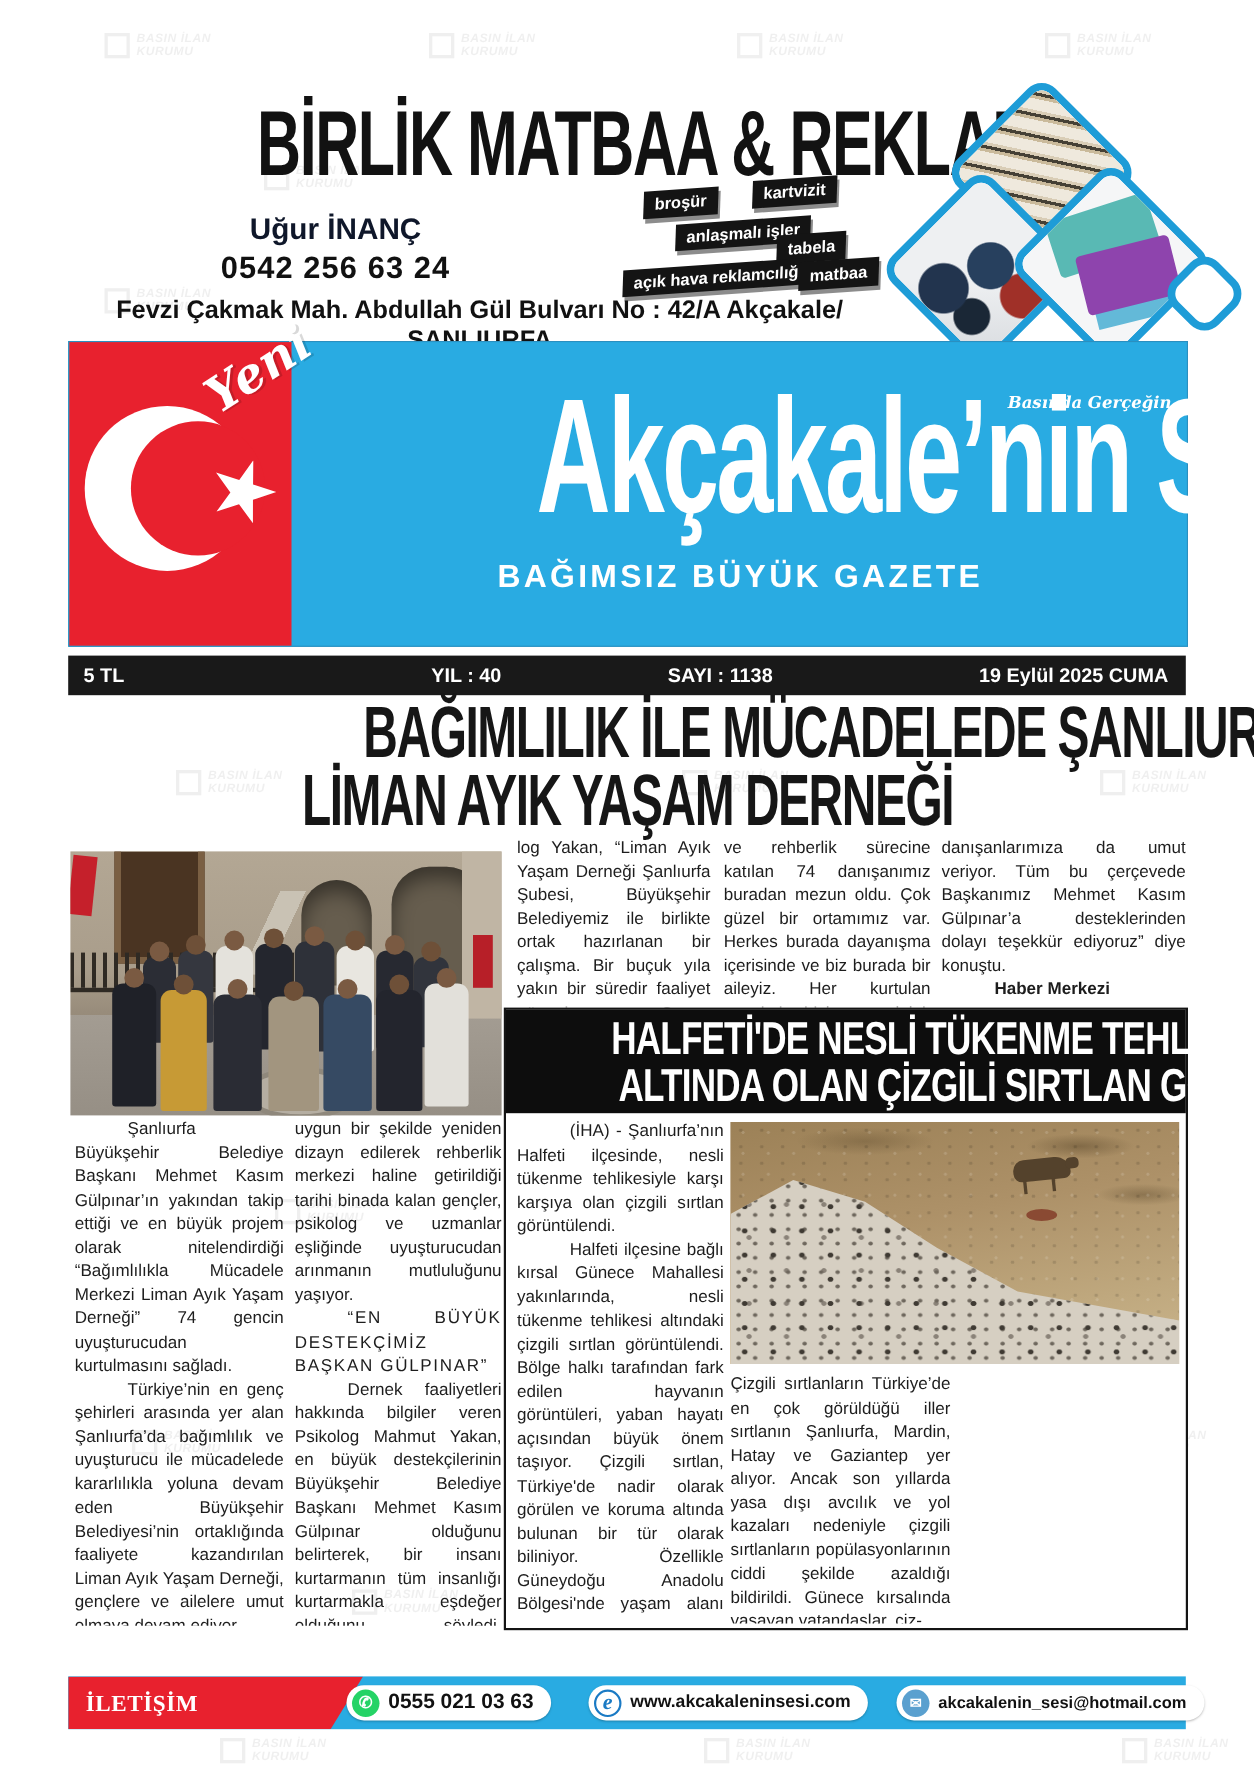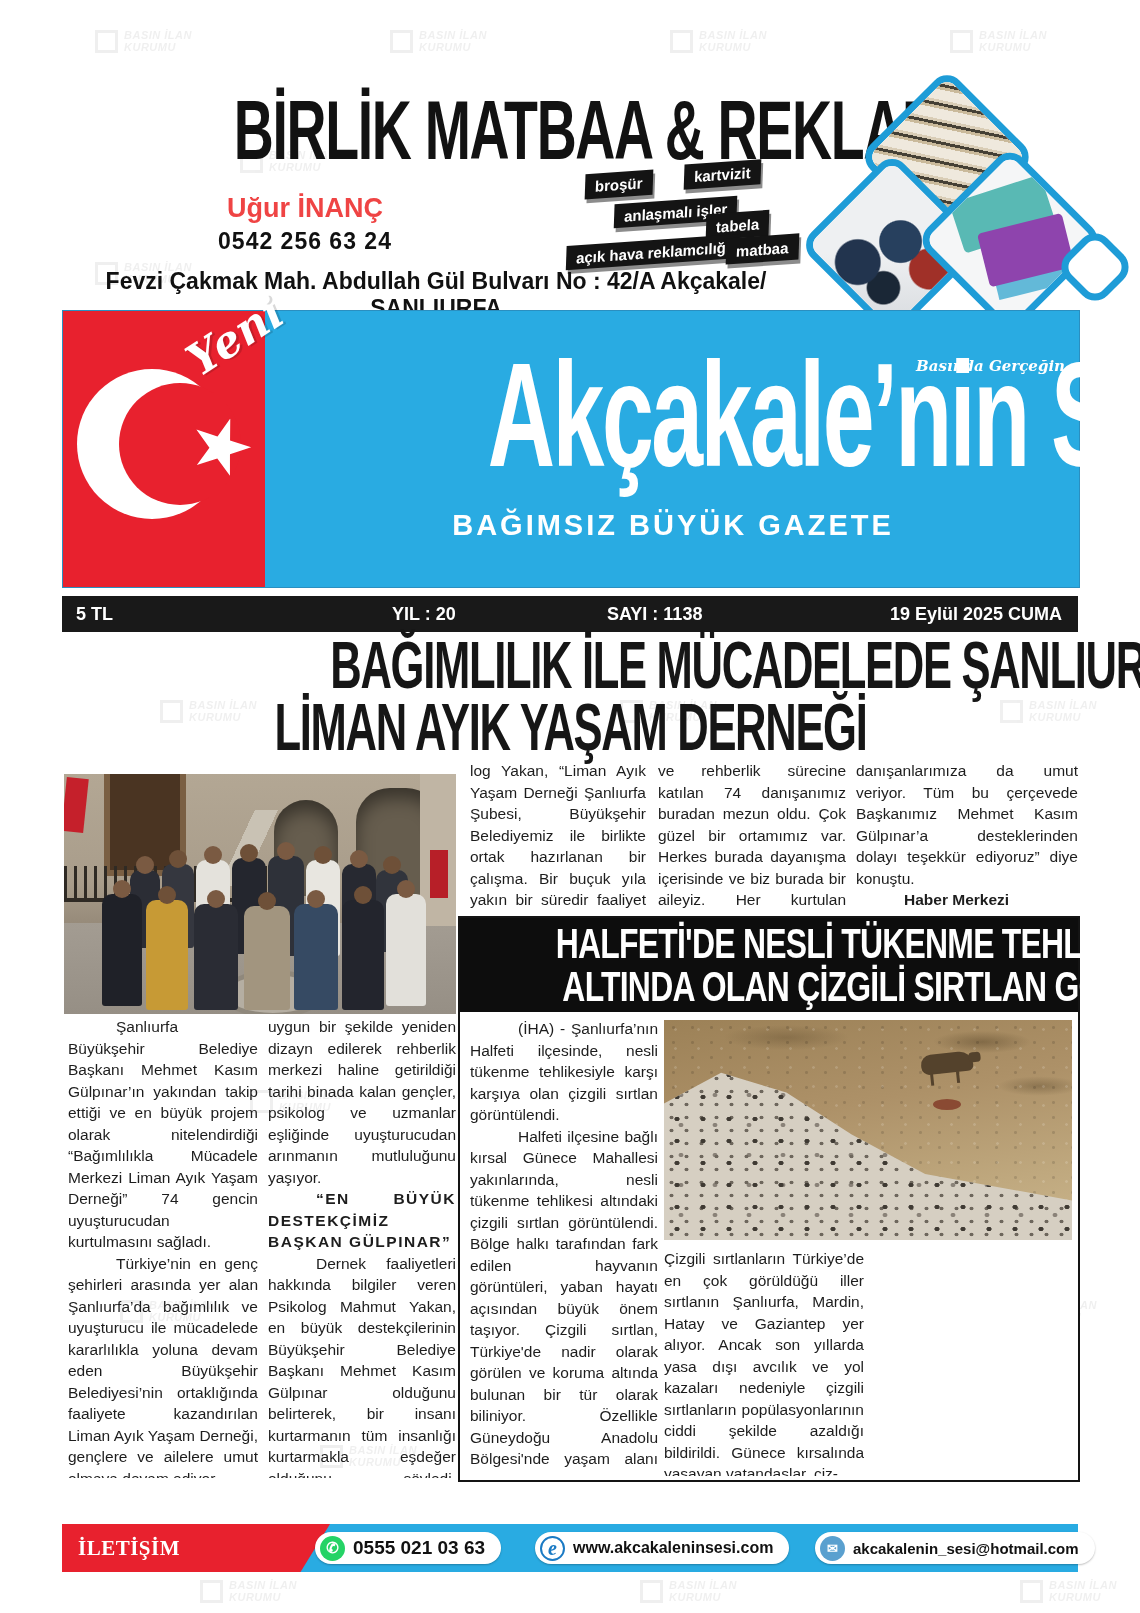--- a/index.html
+++ b/index.html
@@ -8,22 +8,22 @@
 
   
   .wm{position:absolute;display:flex;align-items:flex-end;gap:6px;opacity:.11;pointer-events:none;}
   .wm-box{width:17px;height:17px;border:3px solid #777;display:inline-block;}
   .wm-t{display:flex;flex-direction:column;font-weight:bold;font-size:11px;line-height:1.05;color:#777;letter-spacing:.5px;}
 
   
   .ad-title{position:absolute;left:50px;top:90px;width:770px;text-align:center;white-space:nowrap;color:#121212;}
   .ad-title>span{display:inline-block;font-weight:bold;font-size:84px;line-height:80px;letter-spacing:-2px;
                  transform:scaleX(.66);transform-origin:center;}
-  .ad-name{position:absolute;left:120px;top:193px;width:370px;text-align:center;font-weight:bold;font-size:27px;color:#ef4444;}
-  .ad-phone{position:absolute;left:120px;top:228px;width:370px;text-align:center;font-weight:bold;font-size:23px;letter-spacing:1px;color:#111;}
+  .ad-name{position:absolute;left:120px;top:193px;width:370px;text-align:center;font-weight:bold;font-size:27px;color:#0f172a;}
+  .ad-phone{position:absolute;left:120px;top:228px;width:370px;text-align:center;font-weight:bold;font-size:28px;letter-spacing:1px;color:#111;}
   .ad-address{position:absolute;left:56px;top:268px;width:760px;text-align:center;font-weight:bold;font-size:23px;color:#111;}
   .tag{position:absolute;background:#141414;color:#fff;font-size:15px;font-weight:bold;
        display:flex;align-items:center;justify-content:center;transform:rotate(-4deg) skewX(-6deg);
        box-shadow:2px 4px 0 rgba(0,0,0,.45);white-space:nowrap;padding:0 10px;}
   .dia{position:absolute;border:7px solid #1e9cd7;border-radius:18px;transform:rotate(45deg);overflow:hidden;background:#fff;}
   .dia-in{position:absolute;inset:0;transform:rotate(-45deg) scale(1.45);}
   .di-brochure{background:
       repeating-linear-gradient(12deg,#efe9dd 0 7px,#caba9b 7px 9px,#454035 9px 11px,#d9cdb6 11px 13px),
       linear-gradient(#f4f1ea,#f4f1ea);}
   .di-cards{background:
@@ -61,21 +61,21 @@
 
   
   .h1line{position:absolute;left:62px;width:1016px;text-align:center;white-space:nowrap;color:#161616;}
   .h1line>span{display:inline-block;font-weight:bold;font-size:66px;line-height:62px;letter-spacing:-2px;
                transform:scaleX(.66);transform-origin:center;}
 
   
   .col{position:absolute;text-align:justify;font-size:15.5px;line-height:21.5px;color:#1d1d1d;overflow:hidden;}
   .col p{margin:0;text-indent:48px;}
   .col p.noind{text-indent:0;}
-  .col p.subhead{letter-spacing:1.5px;font-weight:bold;}
+  .col p.subhead{letter-spacing:1.5px;}
   .byline{font-weight:bold;text-align:left;text-indent:0;margin-top:1px;}
 
   
   .photo1{position:absolute;left:64px;top:774px;width:392px;height:240px;overflow:hidden;
           background:linear-gradient(180deg,#b3a794 0%,#a99d8b 45%,#978b7a 62%,#a39c92 62%,#968f85 100%);}
   .ph1-door{position:absolute;left:40px;top:0;width:70px;height:96px;background:#4a3422;border:6px solid #7a5f43;border-top:none;}
   .ph1-rail{position:absolute;left:0;top:92px;width:210px;height:32px;
             background:repeating-linear-gradient(90deg,#2f2a24 0 3px,transparent 3px 10px);border-bottom:4px solid #2f2a24;}
   .ph1-arch{position:absolute;background:#665d4e;border-radius:34px 34px 0 0;box-shadow:inset 0 10px 18px rgba(0,0,0,.45);}
   .ph1-stair{position:absolute;left:118px;top:36px;width:130px;height:76px;
@@ -306,21 +306,21 @@
       <span class="flag-star"></span>
     </div>
     <div class="yeni">Yeni</div>
     <div class="slogan">Basında Gerçeğin</div>
     <div class="brand"><span>Akçakale’nin Sesi</span></div>
     <div class="subtitle">BAĞIMSIZ BÜYÜK GAZETE</div>
   </section>
 
   <div class="infobar">
     <span style="left:14px">5 TL</span>
-    <span style="left:330px">YIL : 20</span>
+    <span style="left:330px">YIL : 40</span>
     <span style="left:545px">SAYI : 1138</span>
     <span style="right:16px">19 Eylül 2025  CUMA</span>
   </div>
 
   <div class="h1line" style="top:634px"><span>BAĞIMLILIK İLE MÜCADELEDE ŞANLIURFA ÖRNEĞİ</span></div>
   <div class="h1line" style="top:696px"><span>LİMAN AYIK YAŞAM DERNEĞİ</span></div>
 
   <div class="col" style="left:470px;top:760px;width:176px;height:156px">
     <p class="noind">log Yakan, “Liman Ayık Yaşam Derneği Şanlıurfa Şubesi, Büyükşehir Belediyemiz ile birlikte ortak hazırlanan bir çalışma. Bir buçuk yıla yakın bir süredir faaliyet gösteriyoruz. Şuana kadar t oplam 106 kişi bizlere başvurdu</p>
   </div>

